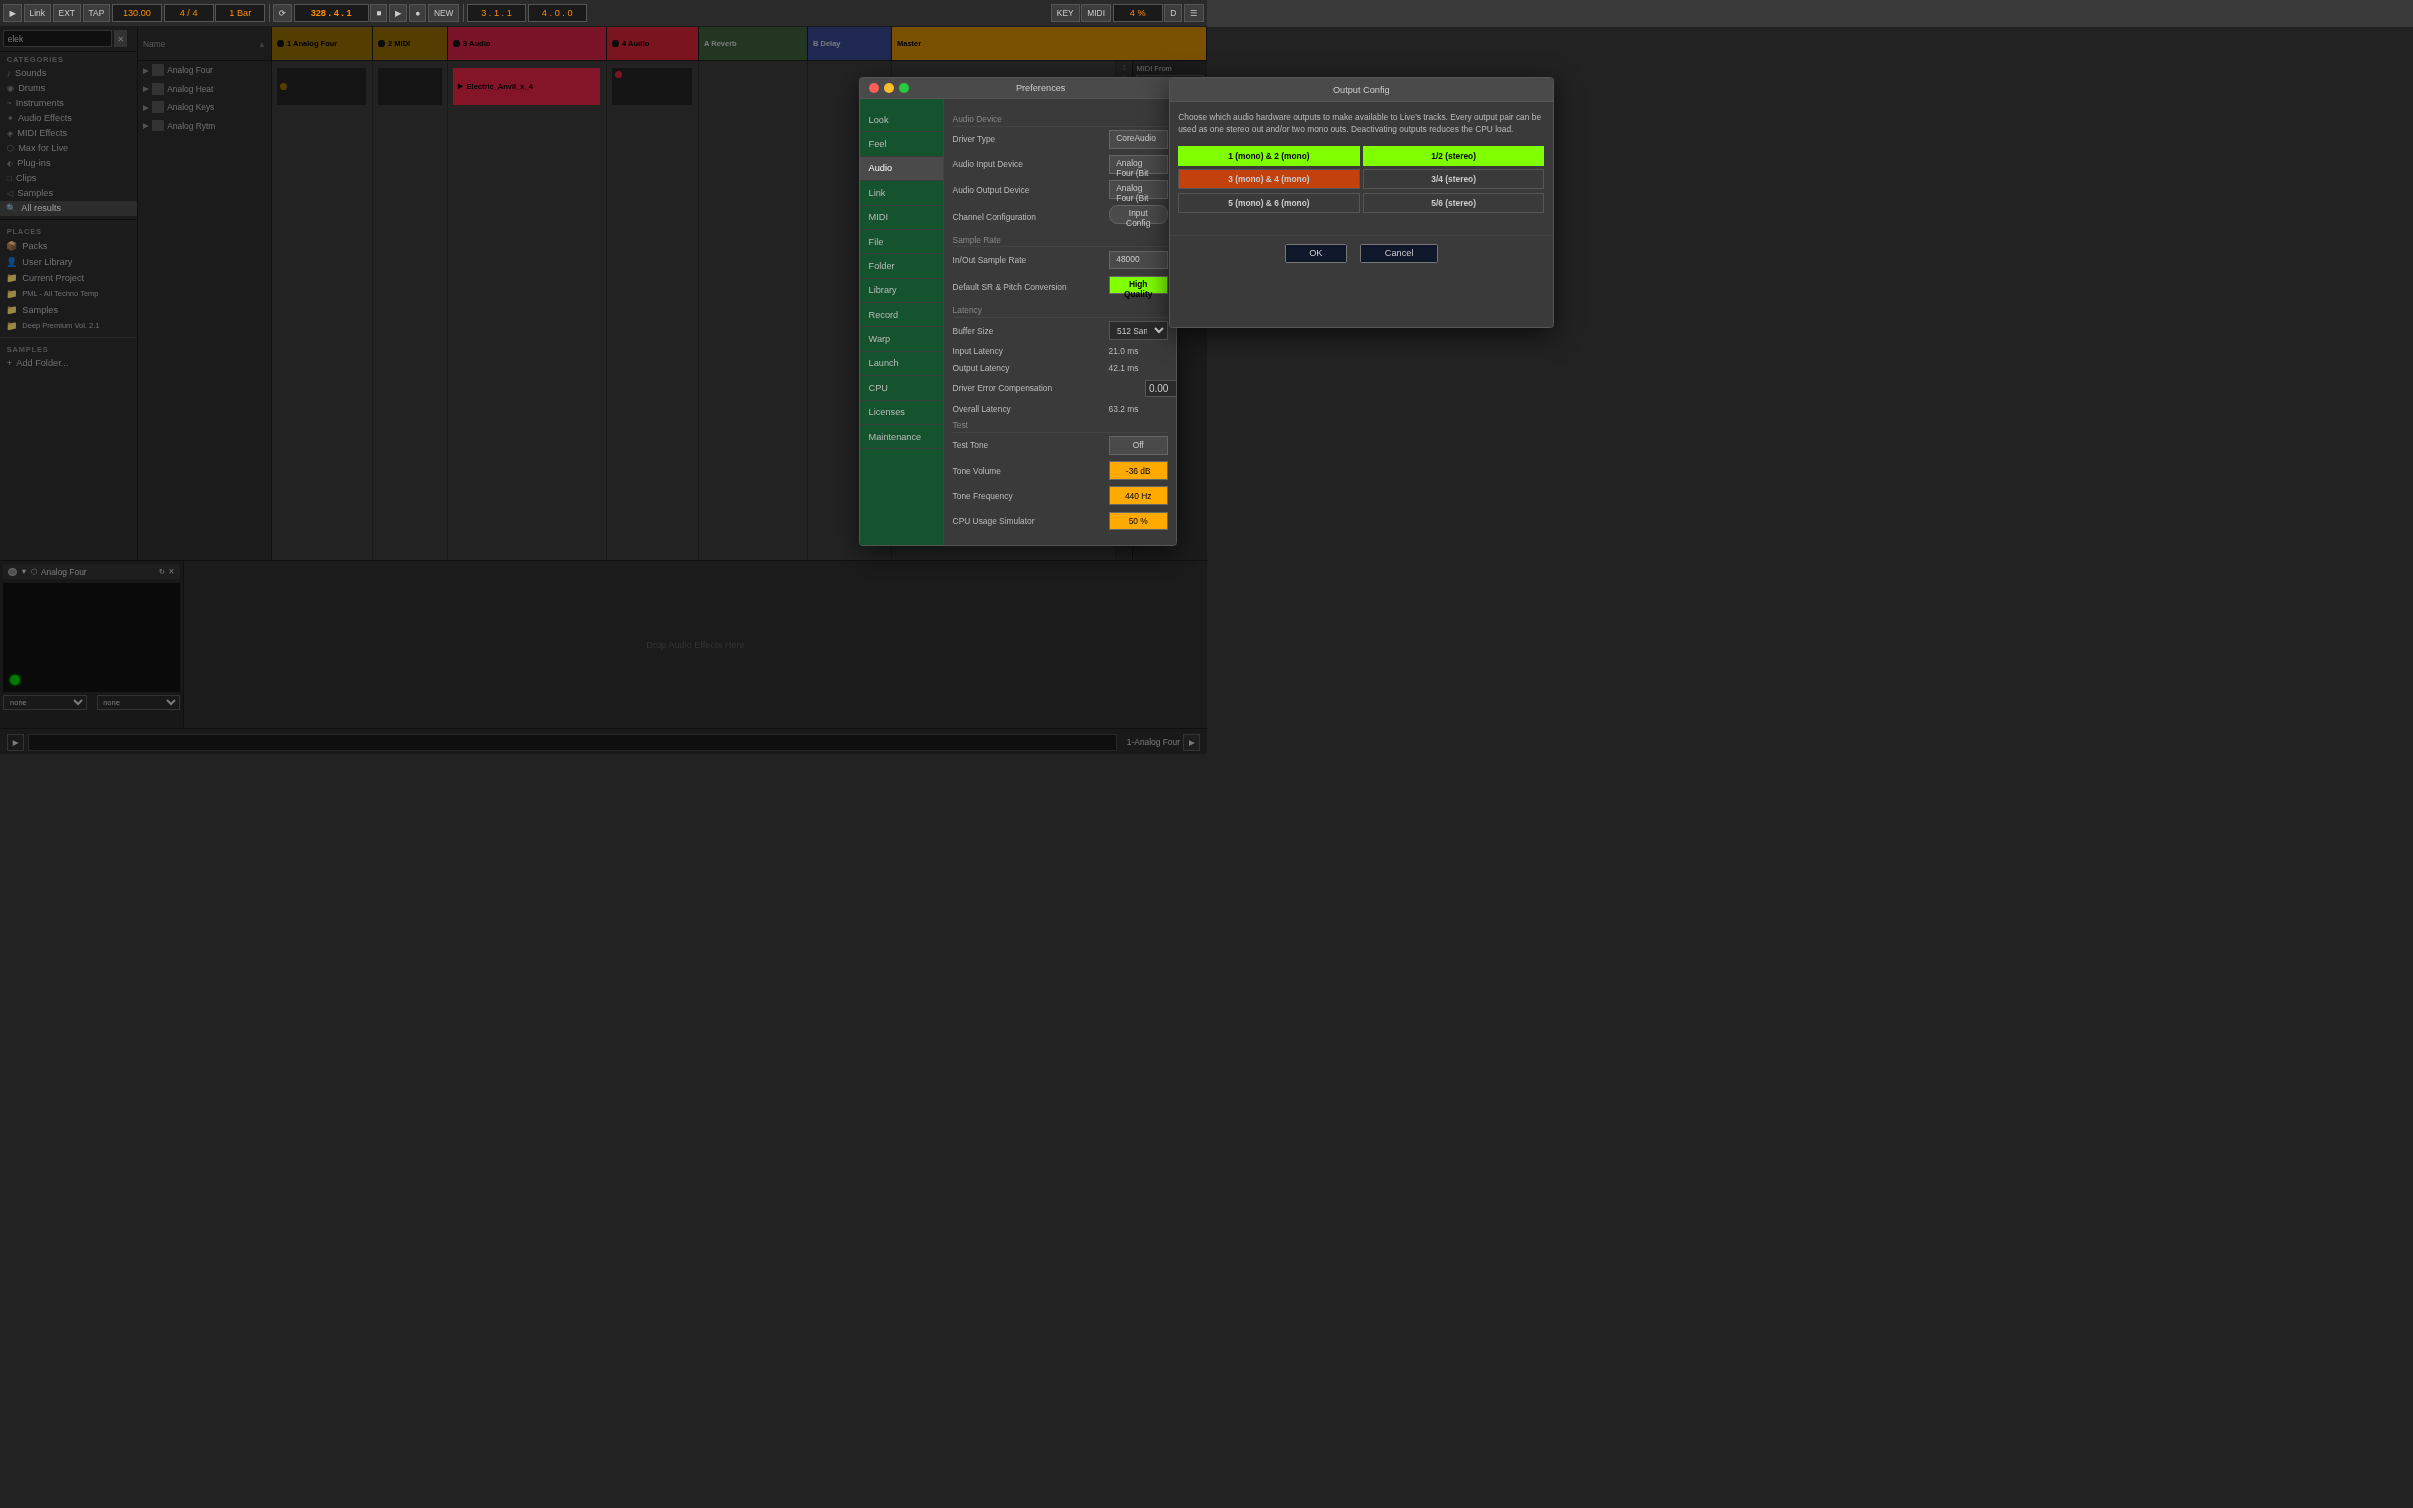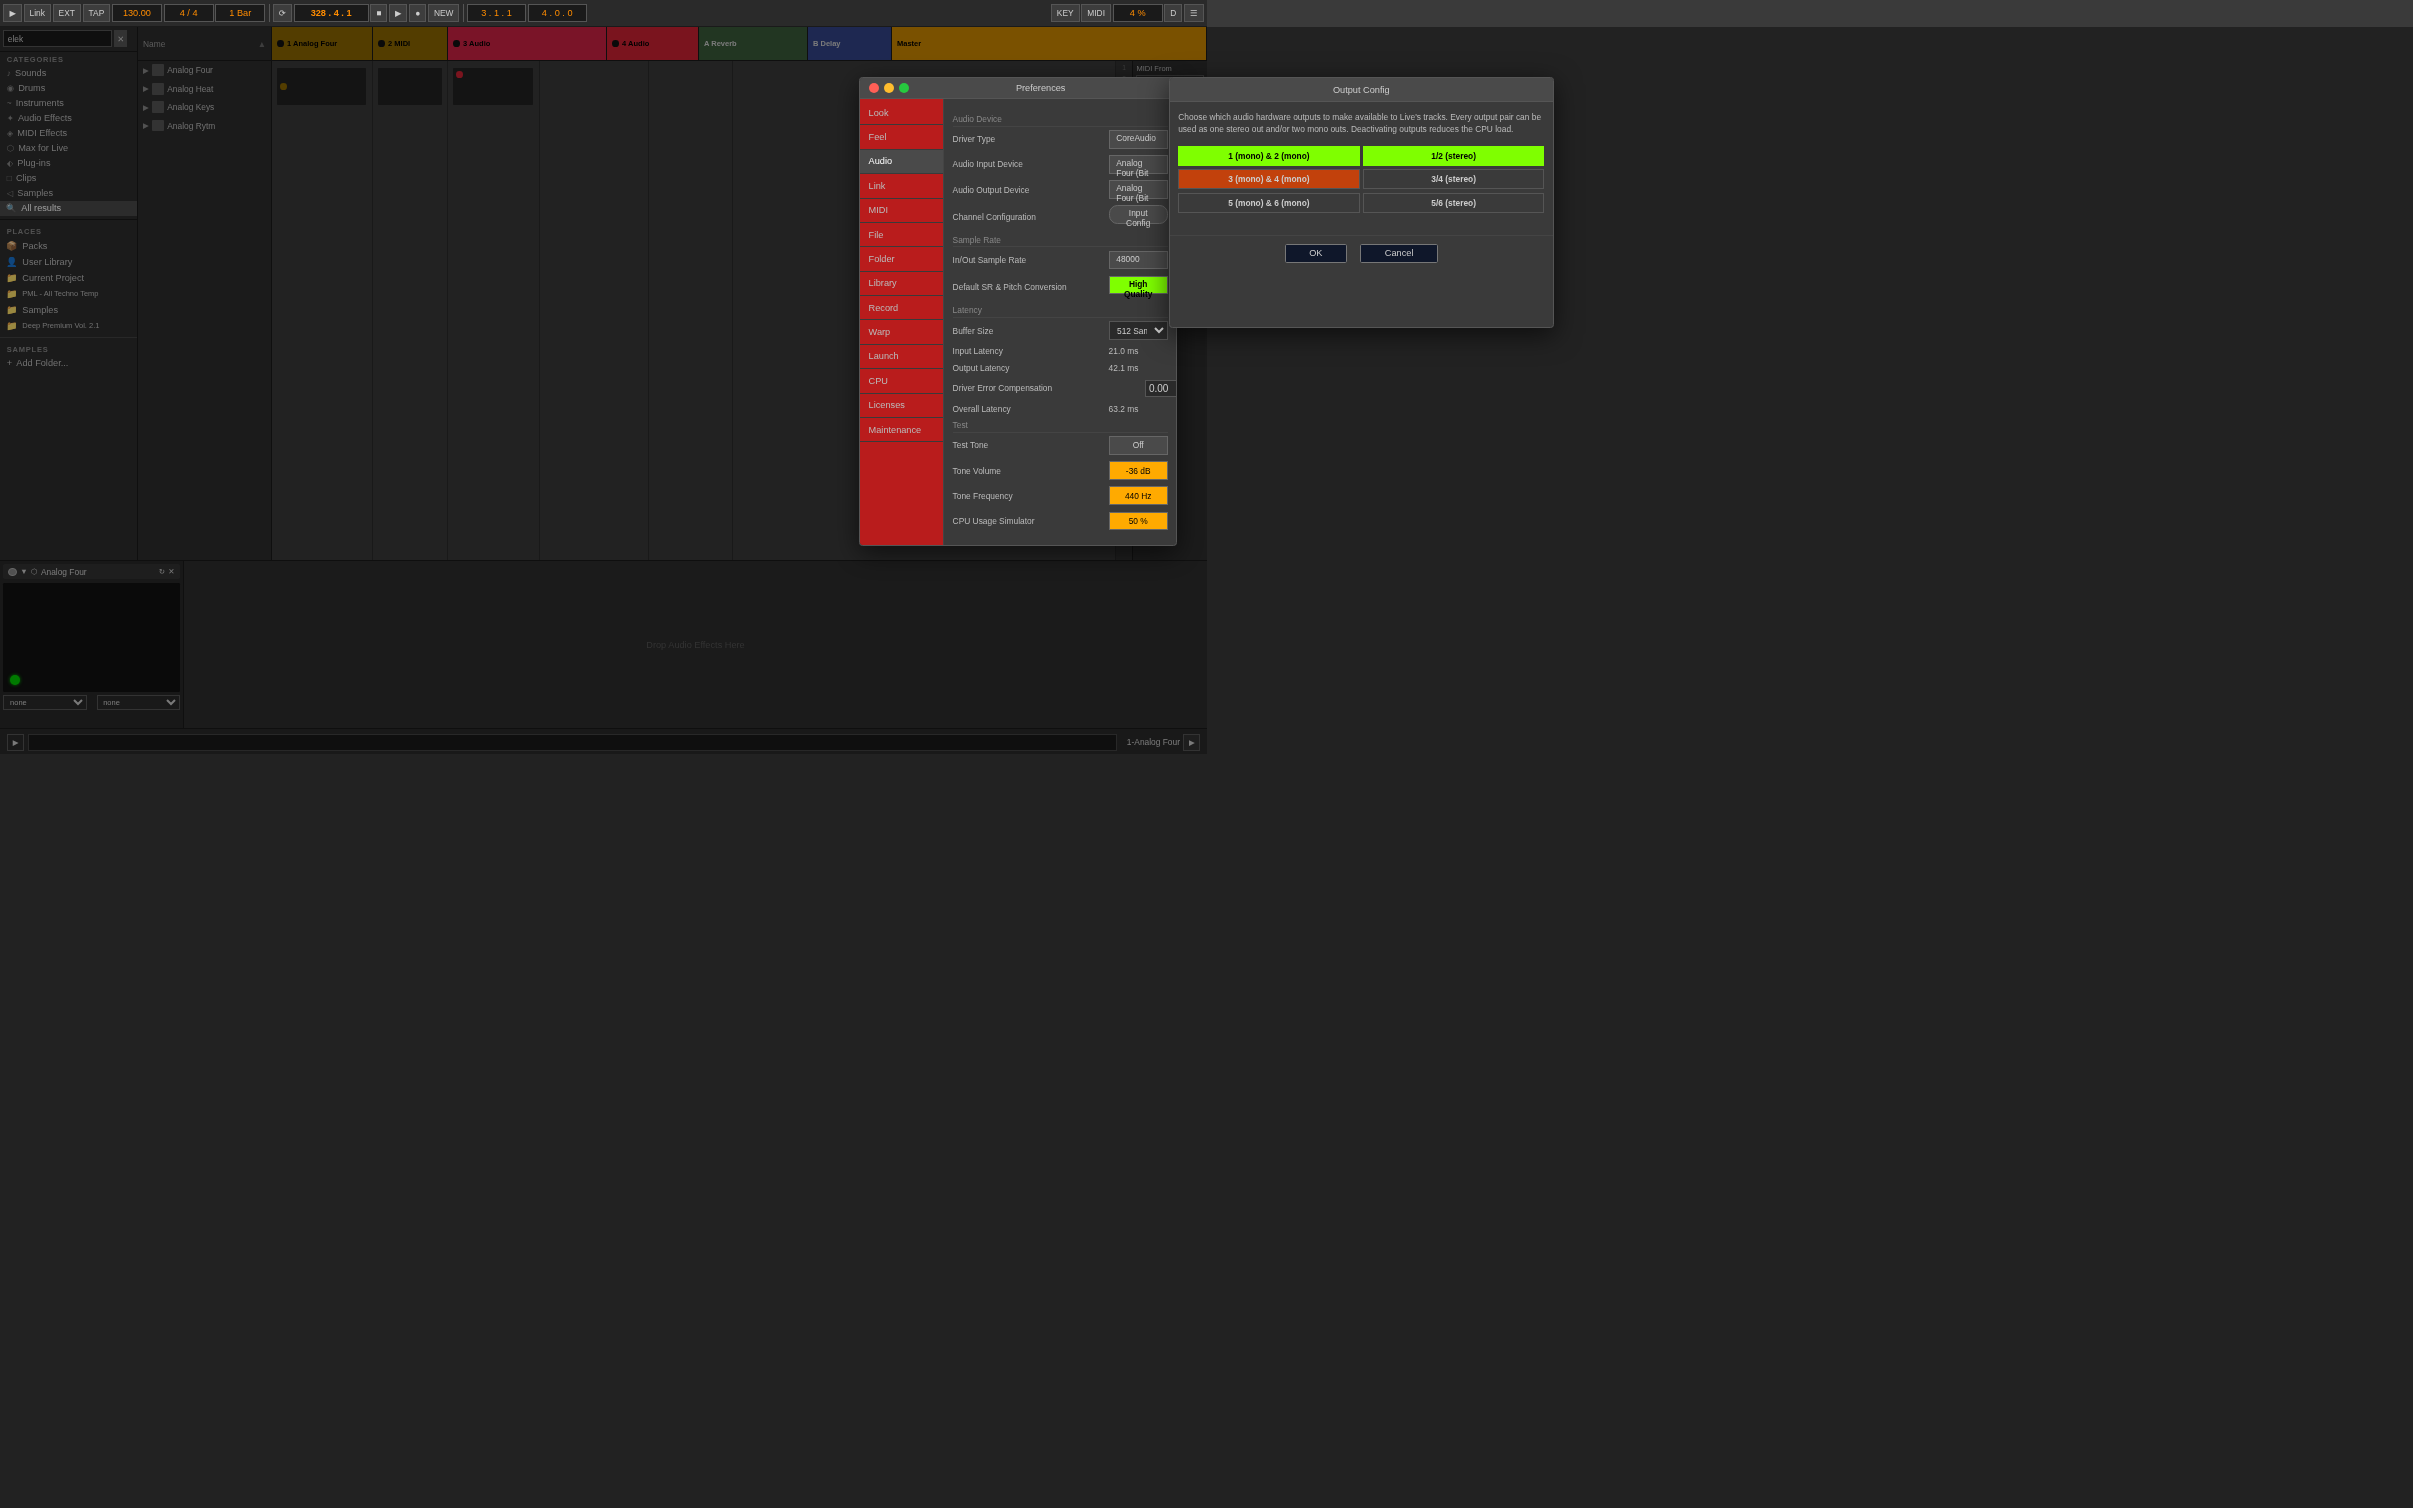--- a/index.html
+++ b/index.html
@@ -221,23 +221,23 @@
     .win-btn.close { background: #ff5f56; }
     .win-btn.min { background: #ffbd2e; }
     .win-btn.max { background: #27c93f; }
 
     .prefs-body {
       display: flex;
       height: 100%;
     }
     .prefs-nav {
       width: 84px;
-      background: #b91c1c;
+      background: #14532d;
       border-right: 0.8px solid #444;
-      padding-top: 2px;
+      padding-top: 9px;
     }
     .prefs-nav-item {
       padding: 6.7px 8.4px;
       font-size: 9.2px;
       color: #bbb;
       cursor: pointer;
       border-bottom: 0.8px solid #3a3a3a;
     }
     .prefs-nav-item.active { background: #4a4a4a; color: #fff; }
 
@@ -584,20 +584,26 @@
         <div style="display:flex;width:100%;height:100%;position:relative;">
 
           <div style="width:101px;height:100%;border-right:0.8px solid #2a2a2a;background:#3a3a3a;position:relative;">
             <div style="position:absolute;top:6.7px;left:5px;width:89px;height:37px;background:#222;border-radius:0.8px;display:flex;align-items:center;padding:1.7px 3.4px;">
               <span style="width:6.7px;height:6.7px;border-radius:50%;background:#8a6600;margin-right:3.4px;flex-shrink:0;"></span>
             </div>
           </div>
           <div style="width:75px;height:100%;border-right:0.8px solid #2a2a2a;background:#3a3a3a;position:relative;">
             <div style="position:absolute;top:6.7px;left:5px;width:64px;height:37px;background:#222;border-radius:0.8px;"></div>
           </div>
+          <div style="width:159px;height:100%;border-right:0.8px solid #2a2a2a;background:#3a3a3a;position:relative;">
+            <div style="position:absolute;top:6.7px;left:5px;width:147px;height:37px;background:#dd2244;border-radius:0.8px;display:flex;align-items:center;padding:1.7px 5px;">
+              <span style="color:#000;font-size:6.7px;font-weight:bold;margin-right:3.4px;">▶</span>
+              <span style="color:#000;font-size:7.5px;font-weight:bold;">Electric_Anvil_x_4</span>
+            </div>
+          </div>
           <div style="width:92px;height:100%;border-right:0.8px solid #2a2a2a;background:#3a3a3a;position:relative;">
             <div style="position:absolute;top:6.7px;left:5px;width:80px;height:37px;background:#222;border-radius:0.8px;">
               <span style="width:6.7px;height:6.7px;border-radius:50%;background:#cc2233;display:block;margin:3.4px;"></span>
             </div>
           </div>
           <div style="width:109px;height:100%;border-right:0.8px solid #2a2a2a;background:#3a3a3a;"></div>
           <div style="width:84px;height:100%;border-right:0.8px solid #2a2a2a;background:#3a3a3a;"></div>
           <div style="flex:1;height:100%;background:#3a3a3a;">
 
             <div style="position:absolute;right:0;top:0;width:17px;height:100%;background:#333;border-left:0.8px solid #2a2a2a;display:flex;flex-direction:column;padding-top:3.4px;">

